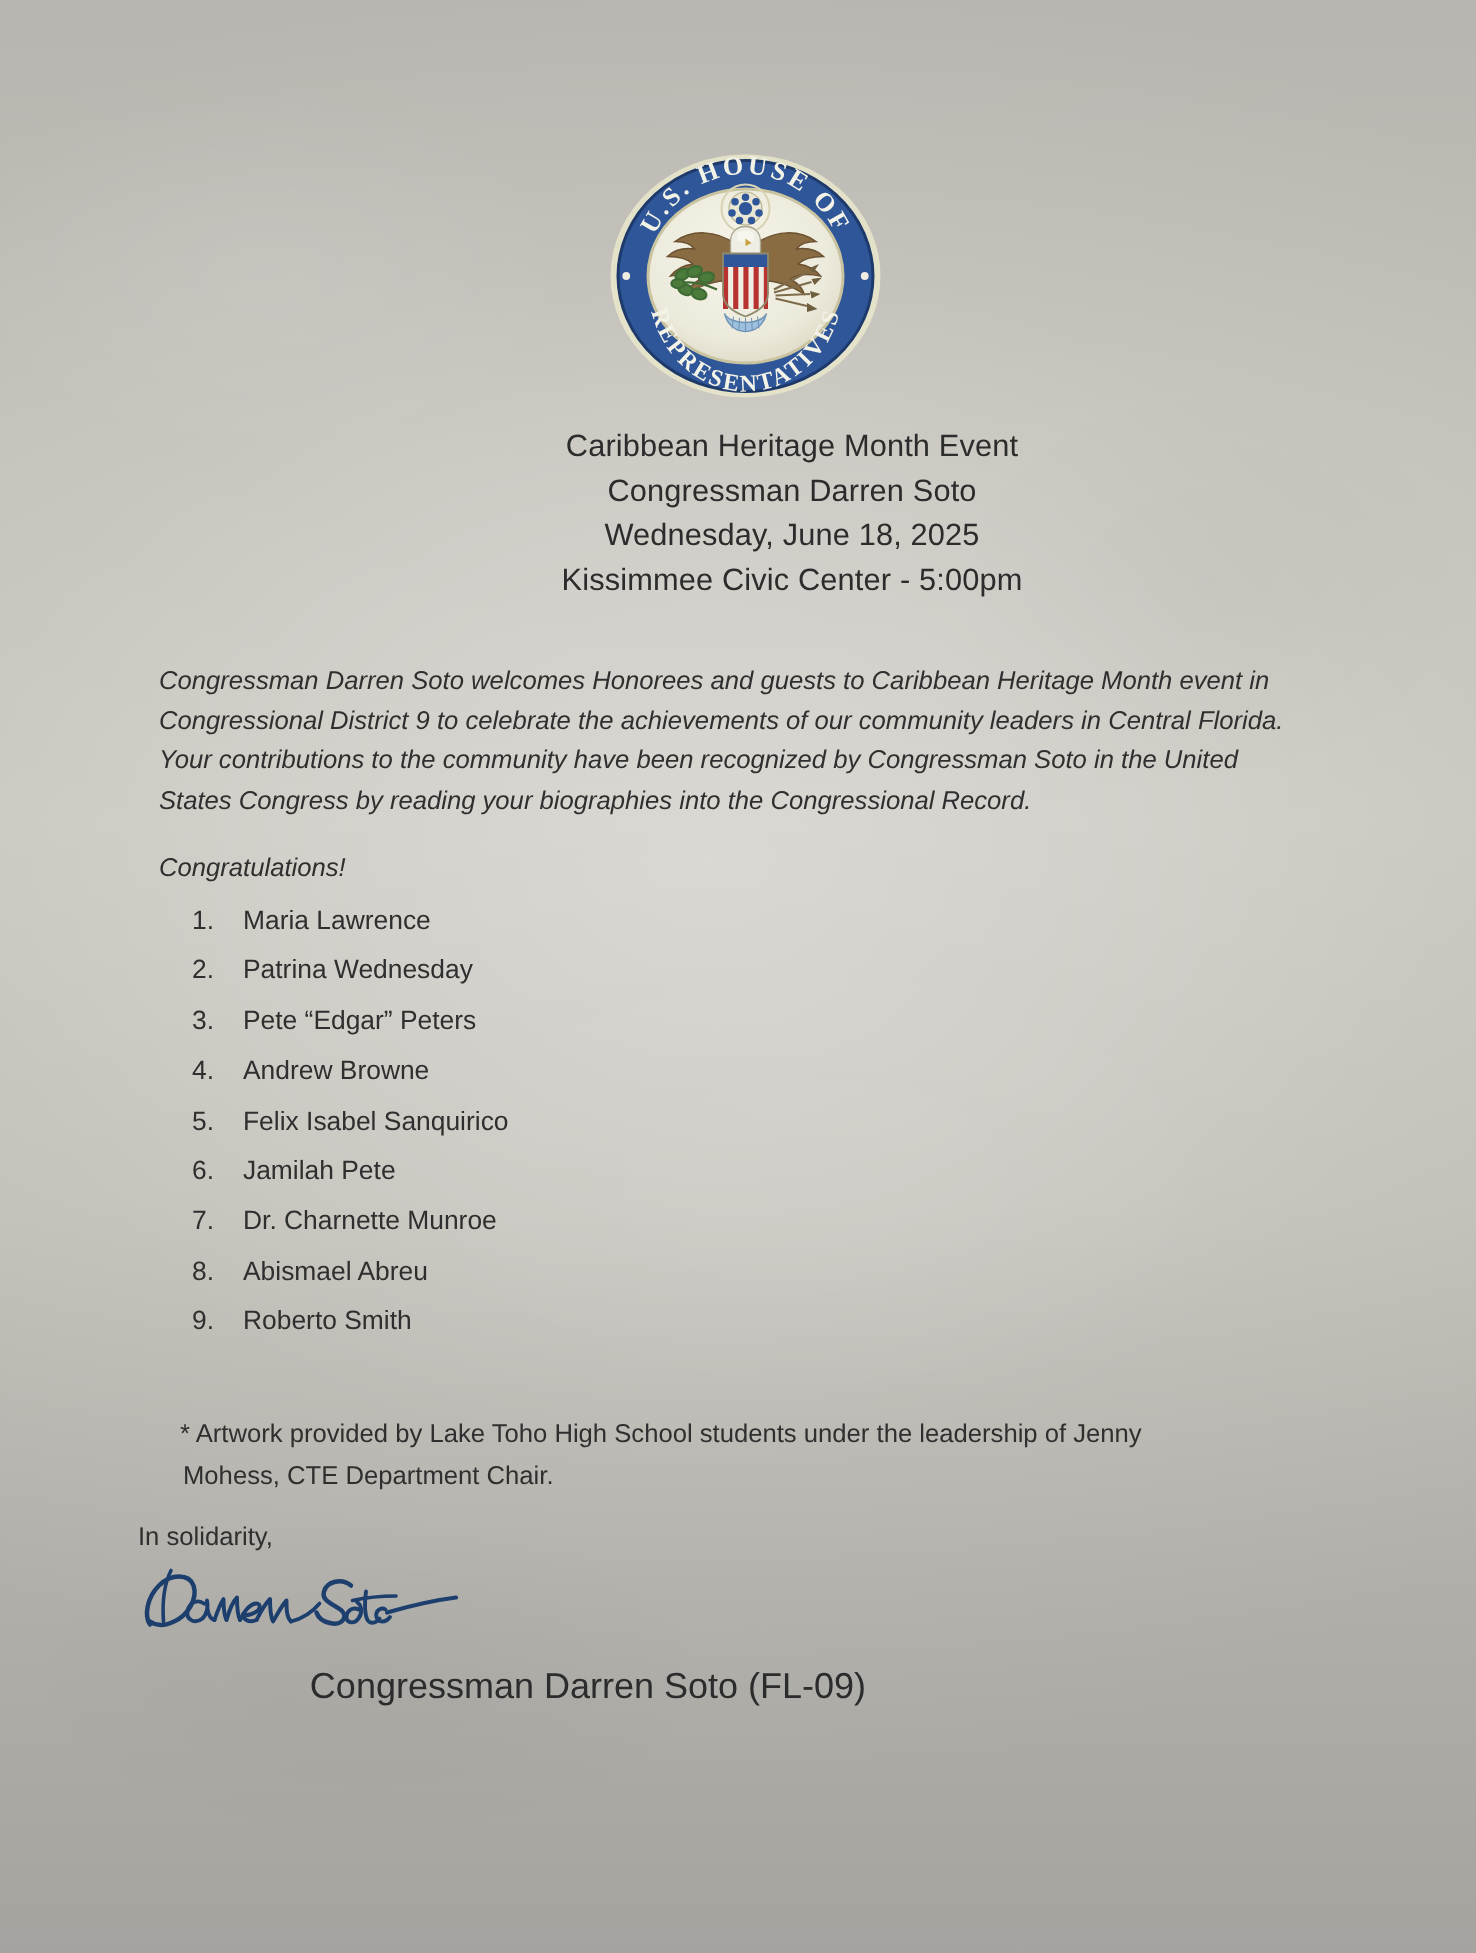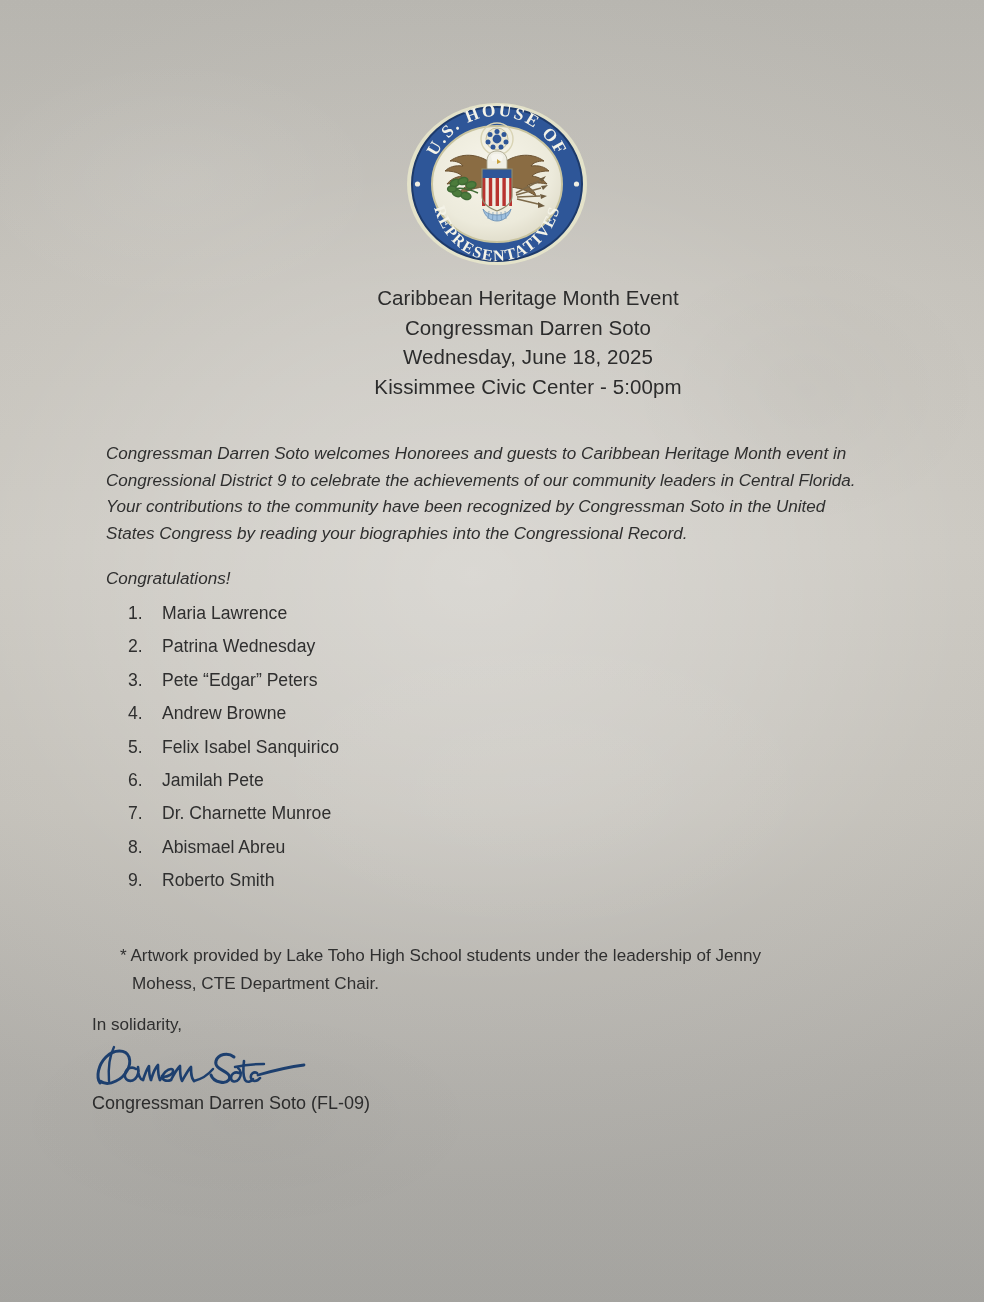--- a/index.html
+++ b/index.html
@@ -118,43 +118,44 @@
   
   #artwork {
     position: absolute;
     left: 120px;
     top: 942px;
     width: 760px;
     font-size: 17.1px;
     line-height: 28px;
     color: #2f2f2f;
   }
-  #artwork .cont { display: block; margin-left: 12px; }
+  #artwork .cont { display: block; margin-left: 2px; }
 
   
   #closing {
     position: absolute;
     left: 92px;
     top: 1013px;
     width: 600px;
   }
   #salutation {
     font-size: 17.1px;
     line-height: 24px;
     color: #2f2f2f;
   }
   #signature {
     margin-top: 6px;
     height: 48px;
   }
   #signature svg { display: block; }
   #signer {
-    margin-top: 2px;
-    font-size: 18px;
+    margin-top: 20px;
+    font-size: 24px;
     color: #2c2c2c;
+    text-align: center;
   }
 </style>
 </head>
 <body>
 
 <div id="page">
   <div id="grain"></div>
 
   <div id="seal-wrap">
     <svg width="184" height="166" viewBox="0 0 184 166">

